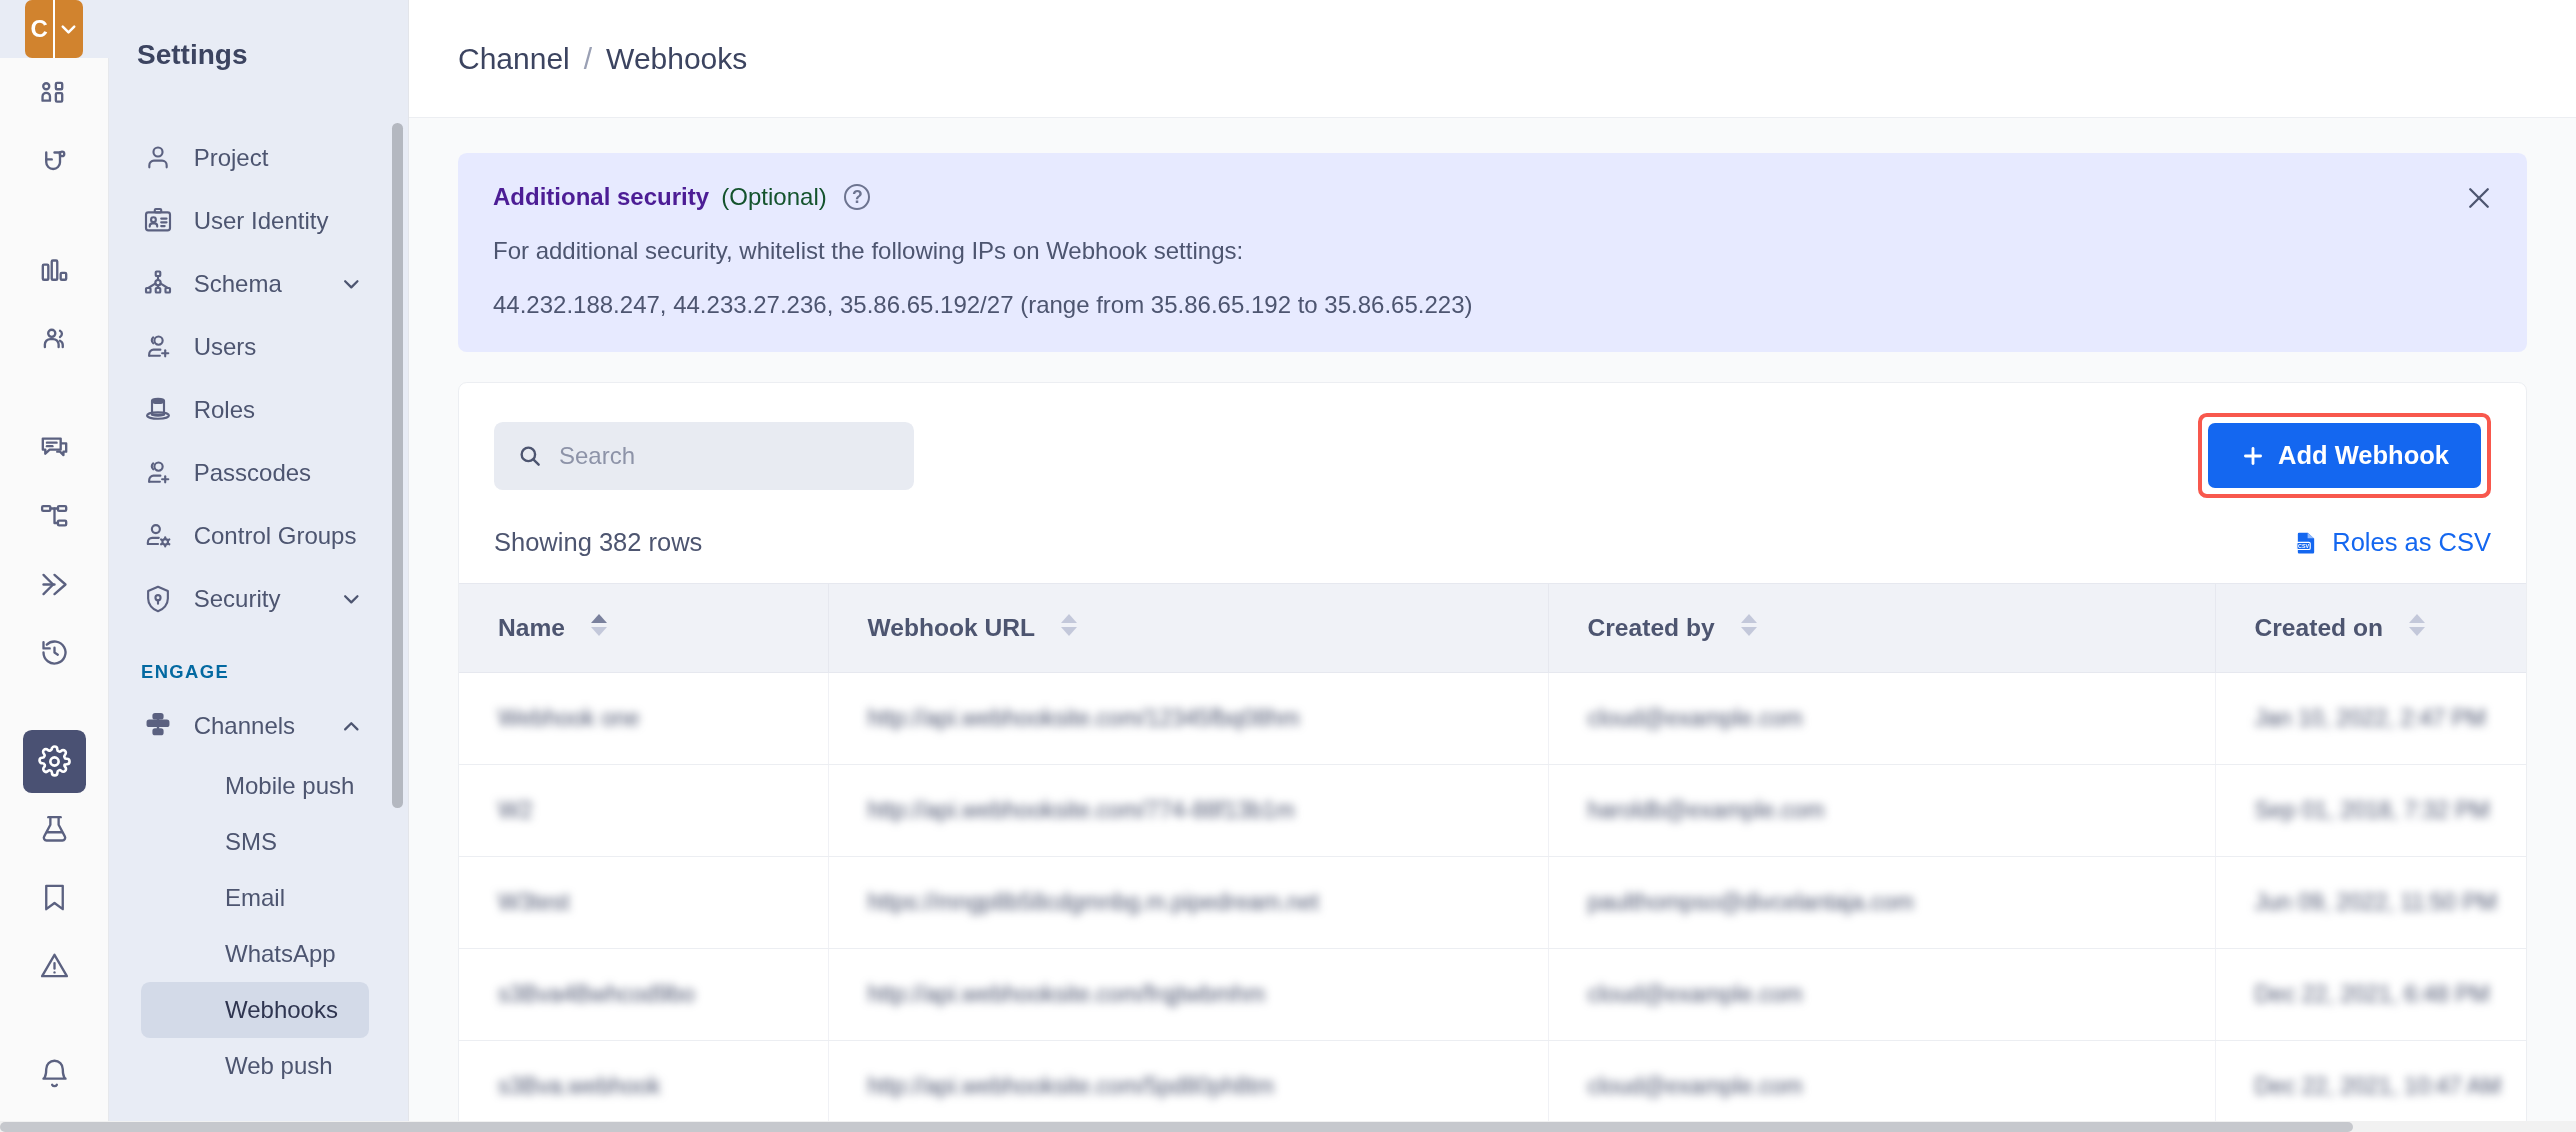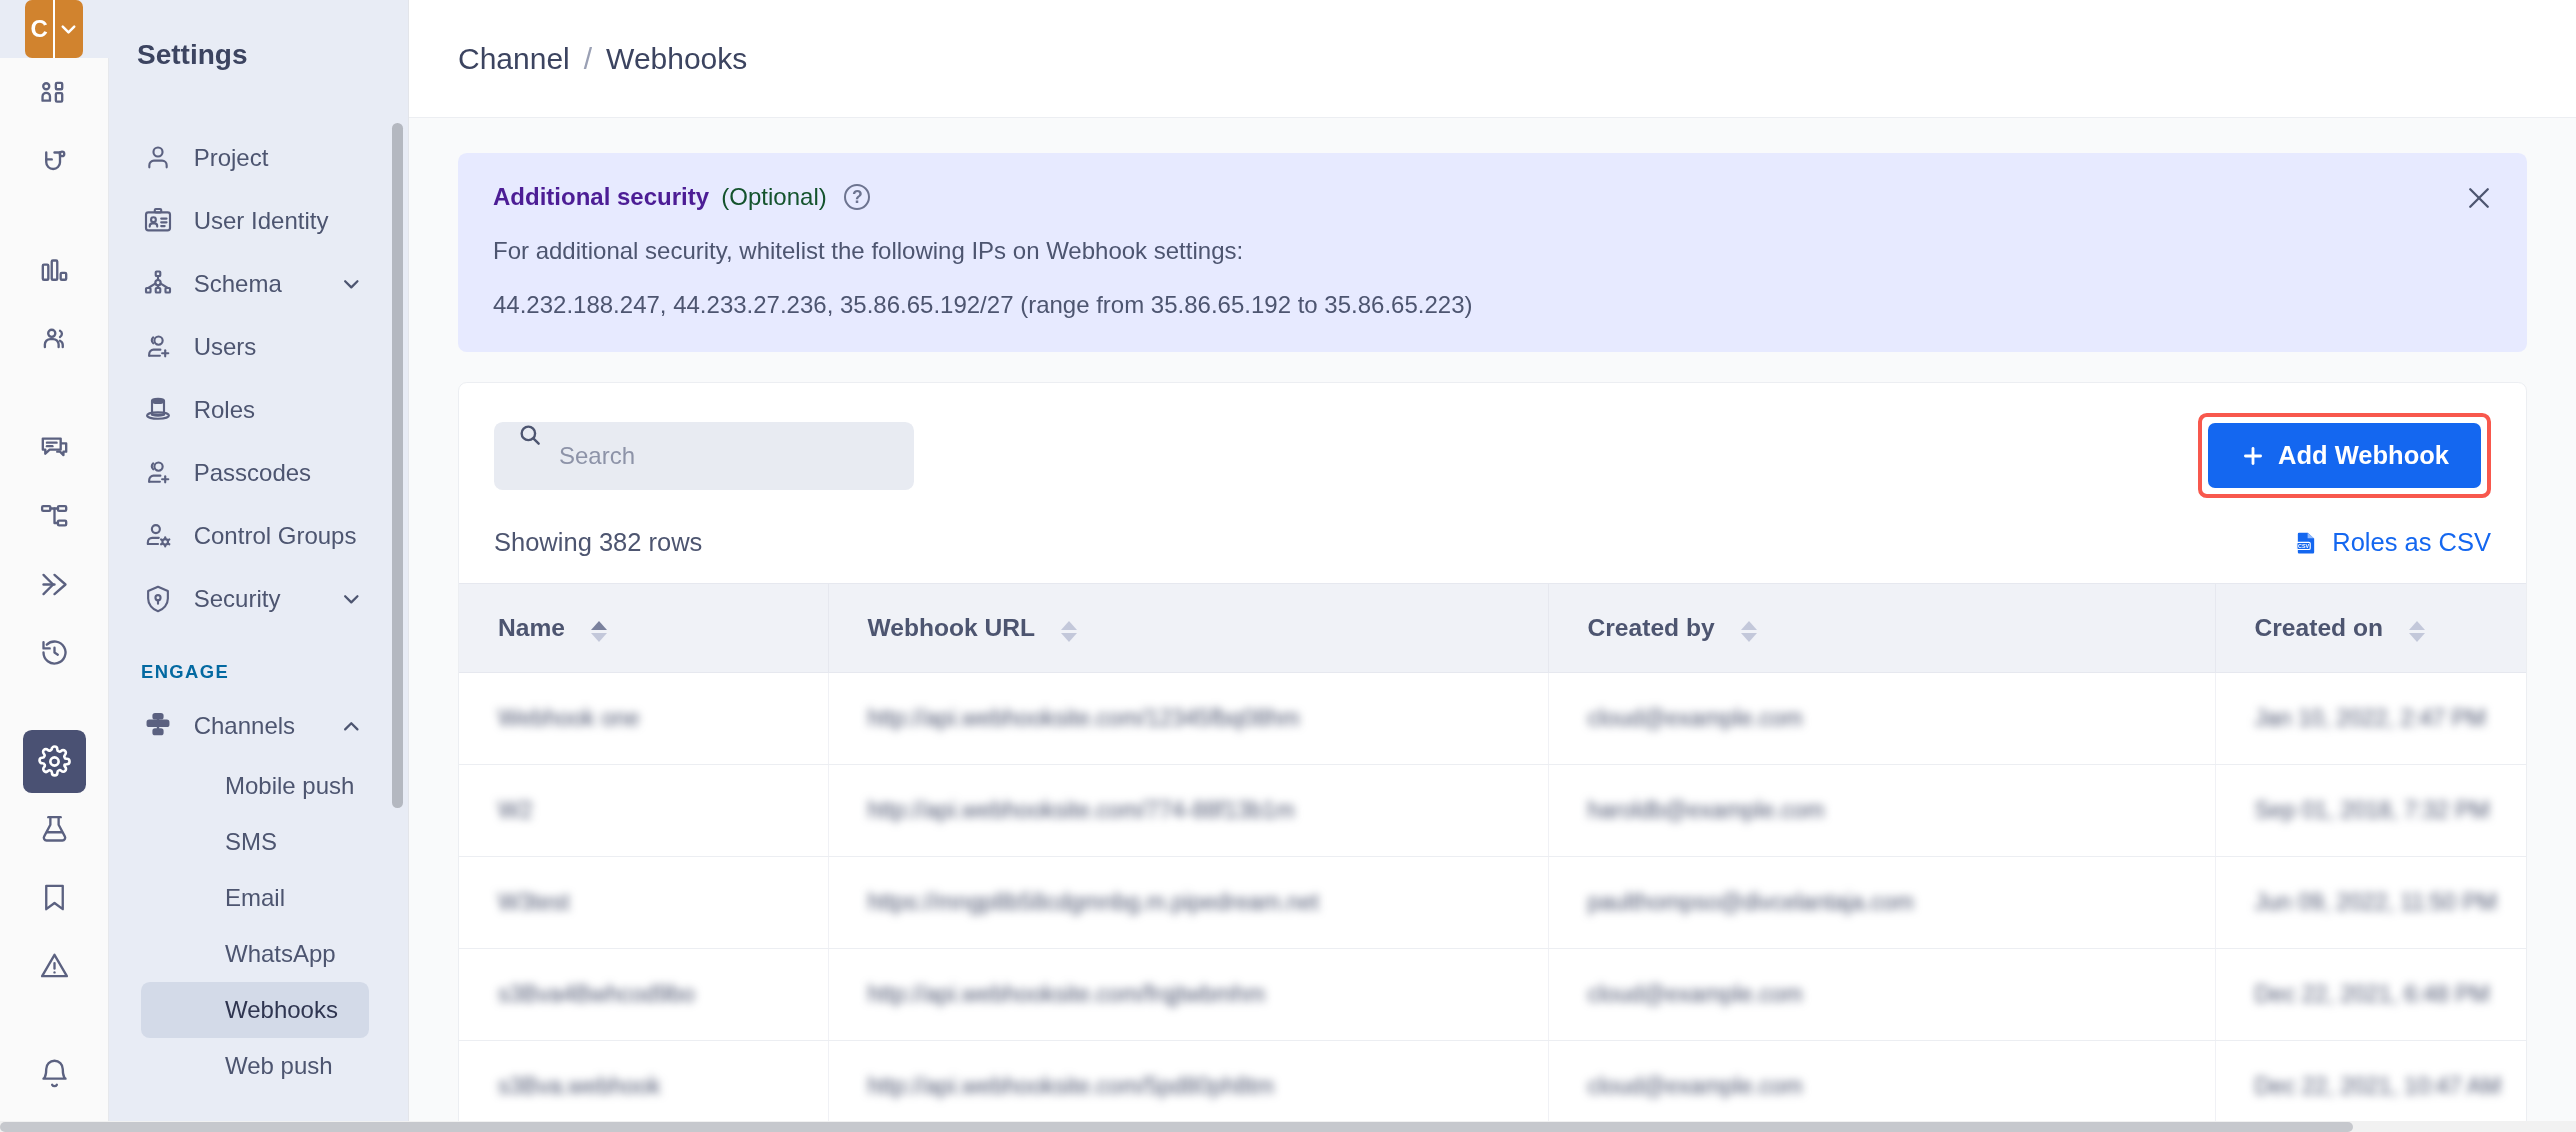--- a/index.html
+++ b/index.html
@@ -119,21 +119,21 @@
 
   .panel {
     background: #fff; border: 0.9px solid #eceef2; border-radius: 8.8px;
     margin-top: 30px; overflow: hidden;
   }
   .panel-toolbar {
     display: flex; align-items: center; padding: 30px 35px 0 35px;
   }
   .search-wrap {
     width: 420px; height: 68px; background: #e8ebf2; border-radius: 8.8px;
-    display: flex; padding: 0 23px; gap: 16px;
+    display: flex; align-items: center; padding: 0 23px; gap: 16px;
   }
   .search-input {
     border: none; outline: none; background: transparent;
     font-size: 24px; color: #3c4460; width: 100%;
     font-family: "Liberation Sans", sans-serif;
   }
   .search-input::placeholder { color: #8d93a8; }
   .toolbar-spacer { flex: 1; }
   .add-btn-wrap {
     border: 4.4px solid #f8584d; border-radius: 8.8px; padding: 6px;
@@ -155,21 +155,21 @@
     color: #1467f0; font-size: 25.5px; cursor: pointer;
   }
 
   table.webhook-table { width: 100%; border-collapse: collapse; }
   table.webhook-table th {
     background: #f0f2f7; text-align: left; font-size: 24.6px; font-weight: 600;
     color: #4d5570; padding: 30px 0 30px 39px; border-top: 0.9px solid #e6e8ef;
     border-bottom: 0.9px solid #e6e8ef; white-space: nowrap;
   }
   table.webhook-table th + th { border-left: 0.9px solid #e6e8ef; }
-  .th-inner { display: flex; align-items: flex-end; gap: 26px; }
+  .th-inner { display: flex; align-items: flex-start; gap: 26px; }
   .sorter { display: flex; flex-direction: column; gap: 3.5px; cursor: pointer; }
   .tri-up {
     width: 0; height: 0; border-left: 8px solid transparent;
     border-right: 8px solid transparent; border-bottom: 9.7px solid #c3c8da;
   }
   .tri-down {
     width: 0; height: 0; border-left: 8px solid transparent;
     border-right: 8px solid transparent; border-top: 9.7px solid #c3c8da;
   }
   .sorter.asc .tri-up { border-bottom-color: #7a819d; }

